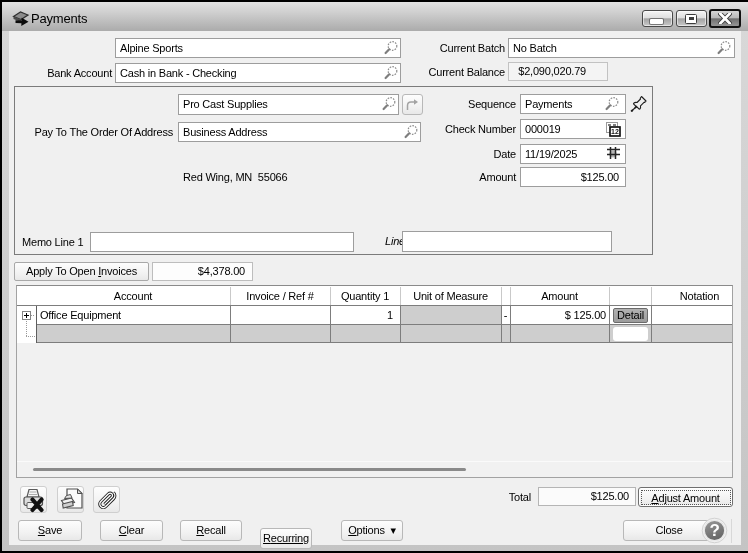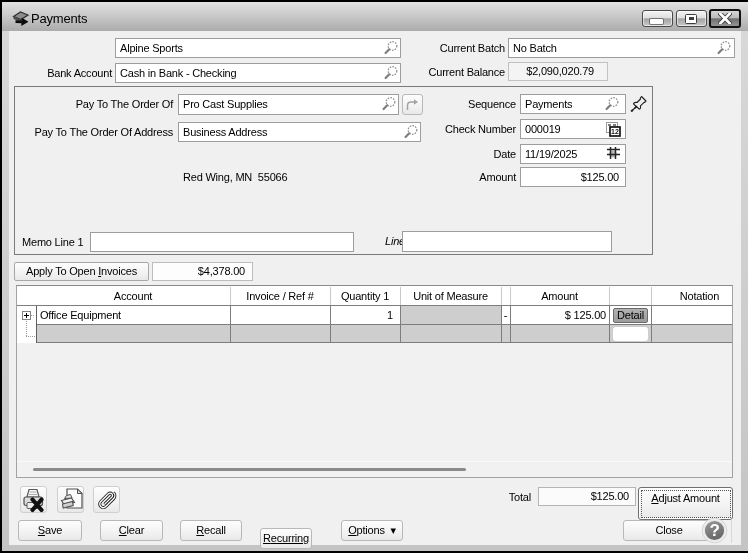--- a/index.html
+++ b/index.html
@@ -42,25 +42,24 @@
     <path d="M2.2 0.6 L11.8 10.4 M11.8 0.6 L2.2 10.4" stroke="#fff" stroke-width="2.8" stroke-linecap="round"></path>
   </svg>
 
   <div class="inp" style="left:115px;top:38px;width:286px;height:20px;">Alpine Sports</div>
   <div class="lbl r" style="left:380px;top:38px;width:125px;">Current Batch</div>
   <div class="inp" style="left:508px;top:38px;width:227px;height:20px;">No Batch</div>
 
   <div class="lbl r" style="left:0px;top:63px;width:112px;">Bank Account</div>
   <div class="inp" style="left:115px;top:63px;width:286px;height:20px;">Cash in Bank - Checking</div>
   <div class="lbl r" style="left:380px;top:62px;width:125px;">Current Balance</div>
-  <div class="ro r" style="left:508px;top:62px;width:100px;height:19px;line-height:17px;padding-right:13px;">$2,090,020.79</div>
+  <div class="ro r" style="left:508px;top:62px;width:100px;height:19px;line-height:17px;padding-right:21px;">$2,090,020.79</div>
 
   <div class="abs" style="left:14px;top:86px;width:639px;height:169px;border:1px solid #7b7b7b;box-sizing:border-box;"></div>
 
-  <div class="lbl r" style="left:40px;top:94px;width:133px;">Pay To The Order Of</div>
   <div class="inp" style="left:178px;top:94px;width:221px;height:21px;">Pro Cast Supplies</div>
   <div class="btn" style="left:402px;top:94px;width:21px;height:21px;"></div>
   <div class="lbl r" style="left:20px;top:122px;width:153px;">Pay To The Order Of Address</div>
   <div class="inp" style="left:178px;top:122px;width:243px;height:20px;">Business Address</div>
   <div class="lbl" style="left:183px;top:167px;">Red Wing, MN&nbsp; 55066</div>
 
   <div class="lbl r" style="left:400px;top:94px;width:116px;">Sequence</div>
   <div class="inp" style="left:520px;top:94px;width:106px;height:20px;">Payments</div>
   <div class="lbl r" style="left:400px;top:119px;width:116px;">Check Number</div>
   <div class="inp" style="left:520px;top:119px;width:106px;height:20px;">000019</div>
@@ -199,21 +198,21 @@
     <g fill="none" stroke="#1e1e1e" stroke-width="3.1">
       <path d="M18.5 5.5 C20.3 7.3 20.3 10 18.5 11.8 L10.8 19.5 C9.4 20.9 7.2 20.9 5.8 19.5 C4.4 18.1 4.4 15.9 5.8 14.5 L13.5 6.8 C14.4 5.9 15.9 5.9 16.8 6.8 C17.7 7.7 17.7 9.2 16.8 10.1 L9.5 17.4"></path>
     </g>
     <g fill="none" stroke="#fdfdfd" stroke-width="1.3">
       <path d="M18.5 5.5 C20.3 7.3 20.3 10 18.5 11.8 L10.8 19.5 C9.4 20.9 7.2 20.9 5.8 19.5 C4.4 18.1 4.4 15.9 5.8 14.5 L13.5 6.8 C14.4 5.9 15.9 5.9 16.8 6.8 C17.7 7.7 17.7 9.2 16.8 10.1 L9.5 17.4"></path>
     </g>
   </svg>
 
   <div class="lbl r" style="left:460px;top:487px;width:71px;">Total</div>
   <div class="ro r" style="left:538px;top:487px;width:98px;height:19px;line-height:17px;padding-right:6px;background:#fbfbfb;border-color:#b5b5b5;">$125.00</div>
-  <div class="btn" style="left:638px;top:487px;width:95px;height:33px;line-height:16px;border-color:#6f6f6f;box-shadow:inset 0 0 0 1px #fff;">
+  <div class="btn" style="left:638px;top:487px;width:95px;height:20px;line-height:16px;border-color:#6f6f6f;box-shadow:inset 0 0 0 1px #fff;">
       <span style="position:absolute;left:2.5px;top:2.5px;right:2.5px;bottom:2.5px;outline:1px dotted #555;line-height:15px;"><u>A</u>djust Amount</span>
     </div>
 
   <div class="btn" style="left:18px;top:520px;width:64px;height:21px;line-height:19px;"><u>S</u>ave</div>
   <div class="btn" style="left:100px;top:520px;width:63px;height:21px;line-height:19px;"><u>C</u>lear</div>
   <div class="btn" style="left:180px;top:520px;width:62px;height:21px;line-height:19px;"><u>R</u>ecall</div>
   <div class="btn" style="left:260px;top:528px;width:52px;height:21px;line-height:19px;text-decoration:underline;">R<u>e</u>curring</div>
   <div class="btn" style="left:341px;top:520px;width:62px;height:21px;line-height:19px;"><u>O</u>ptions&nbsp;&nbsp;▾</div>
   <div class="btn" style="left:623px;top:520px;width:92px;height:21px;line-height:19px;">Close</div>
   <svg class="abs" style="left:701px;top:517px" width="27" height="27" viewBox="0 0 27 27">

